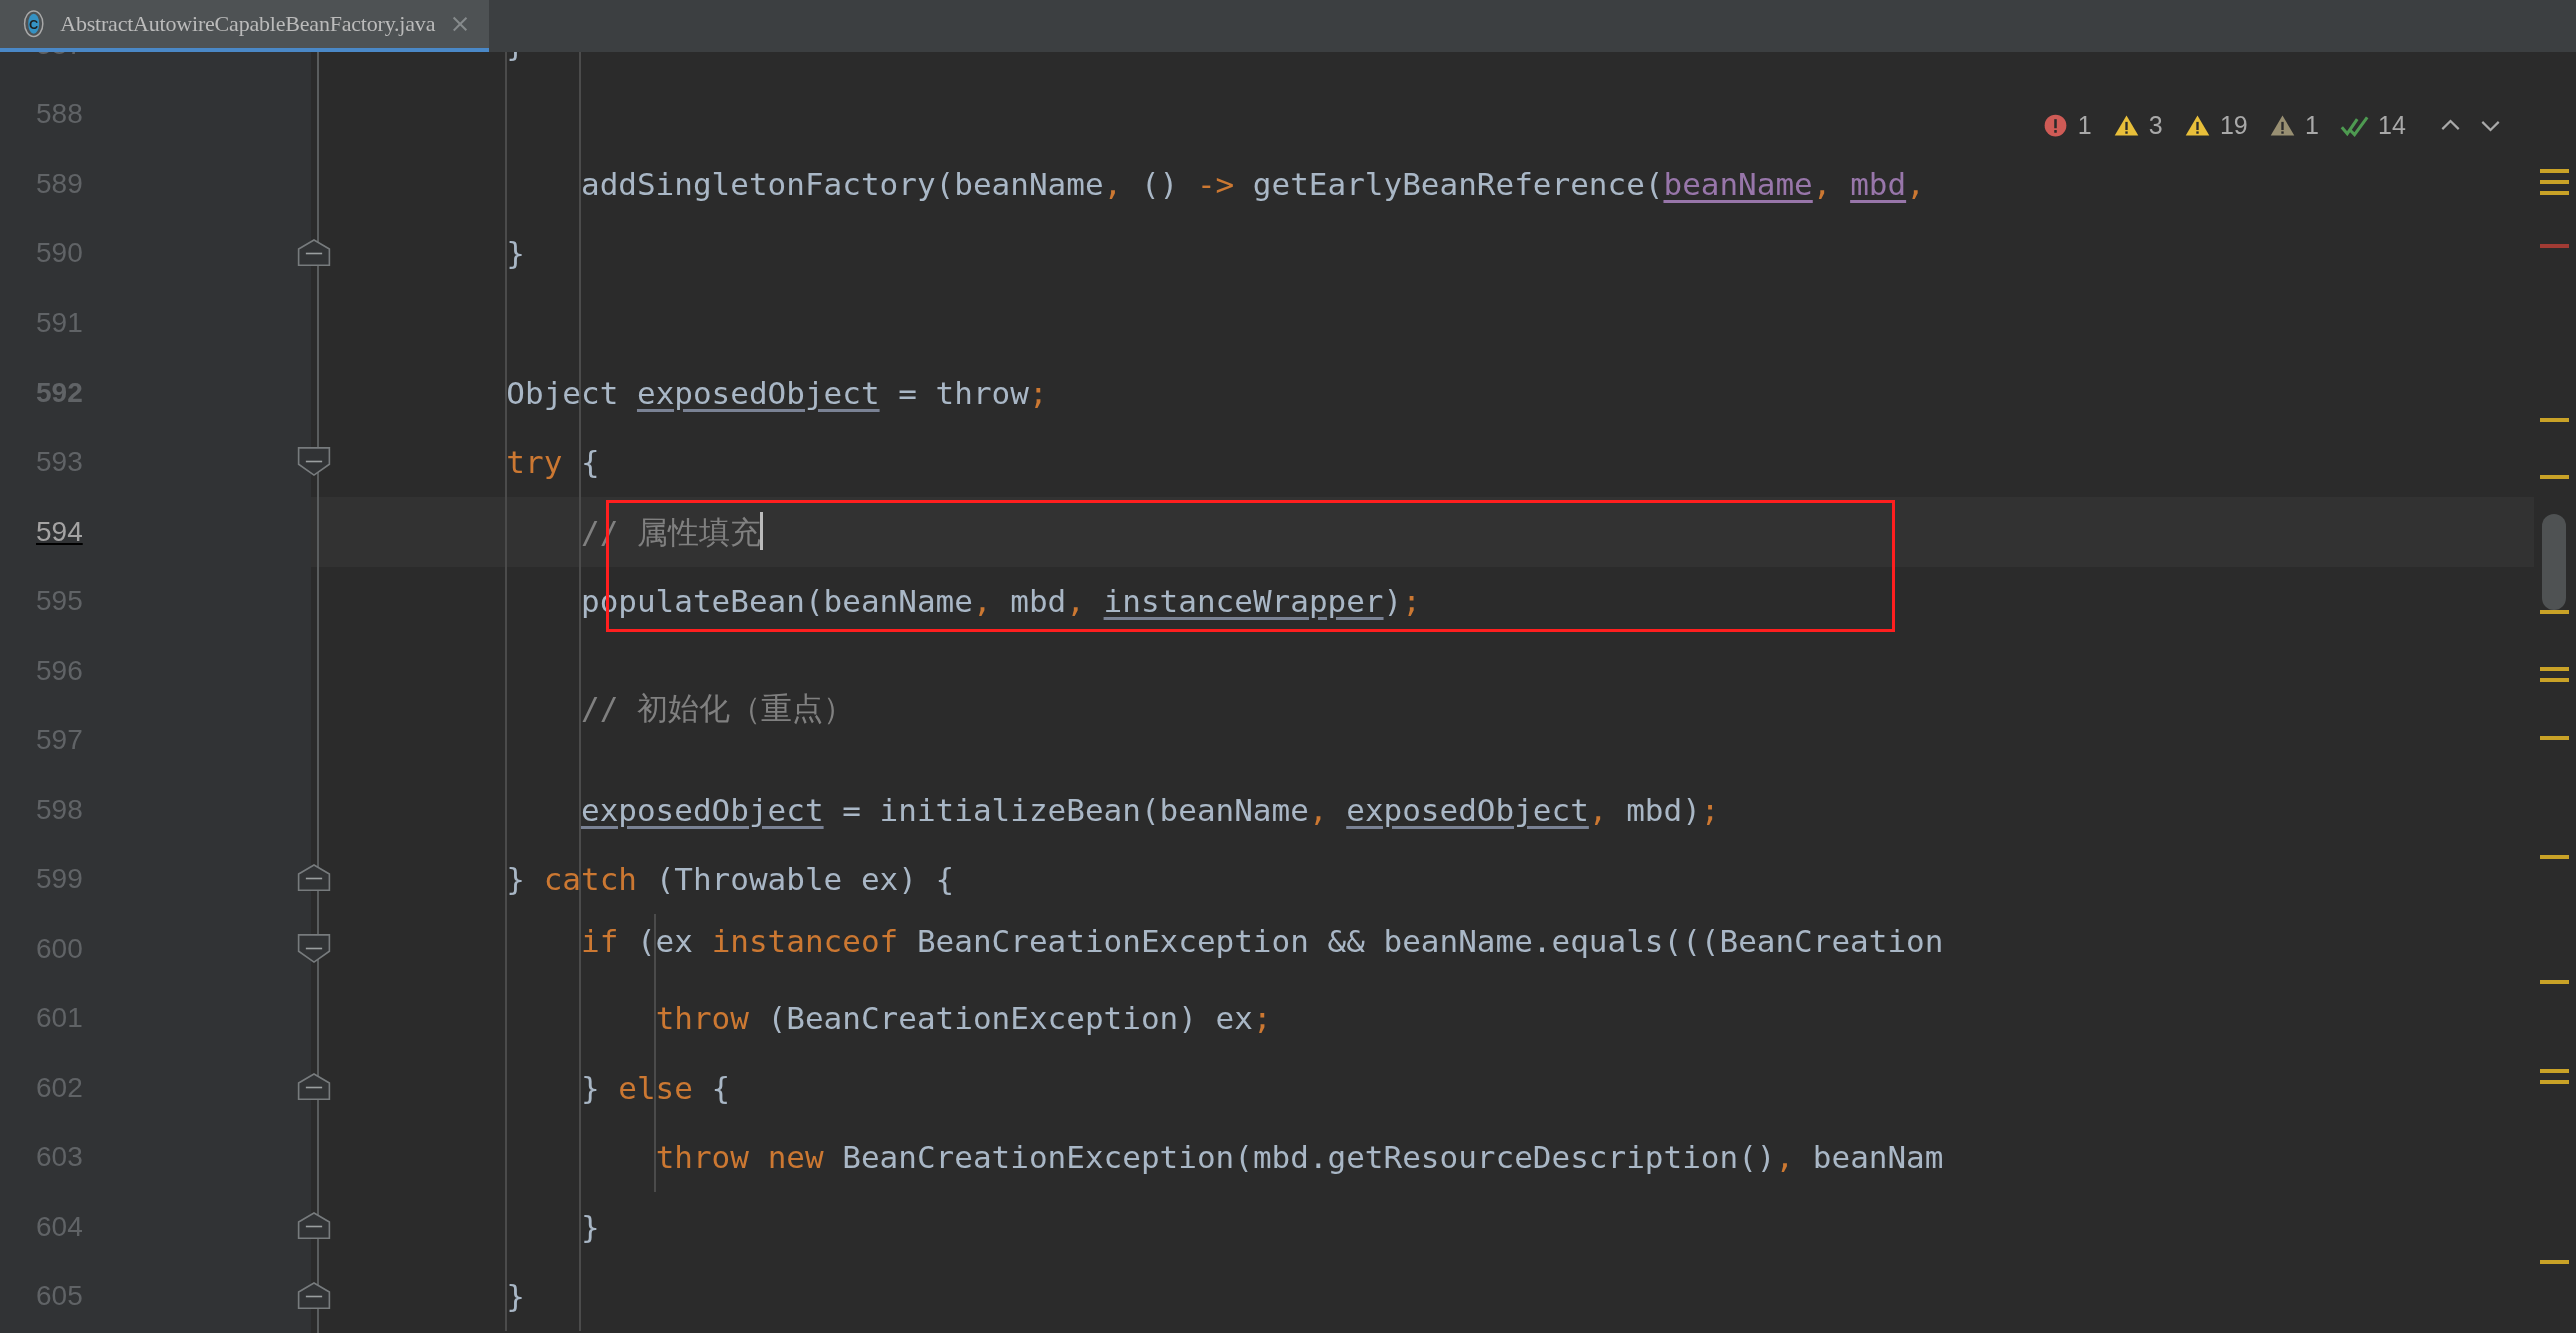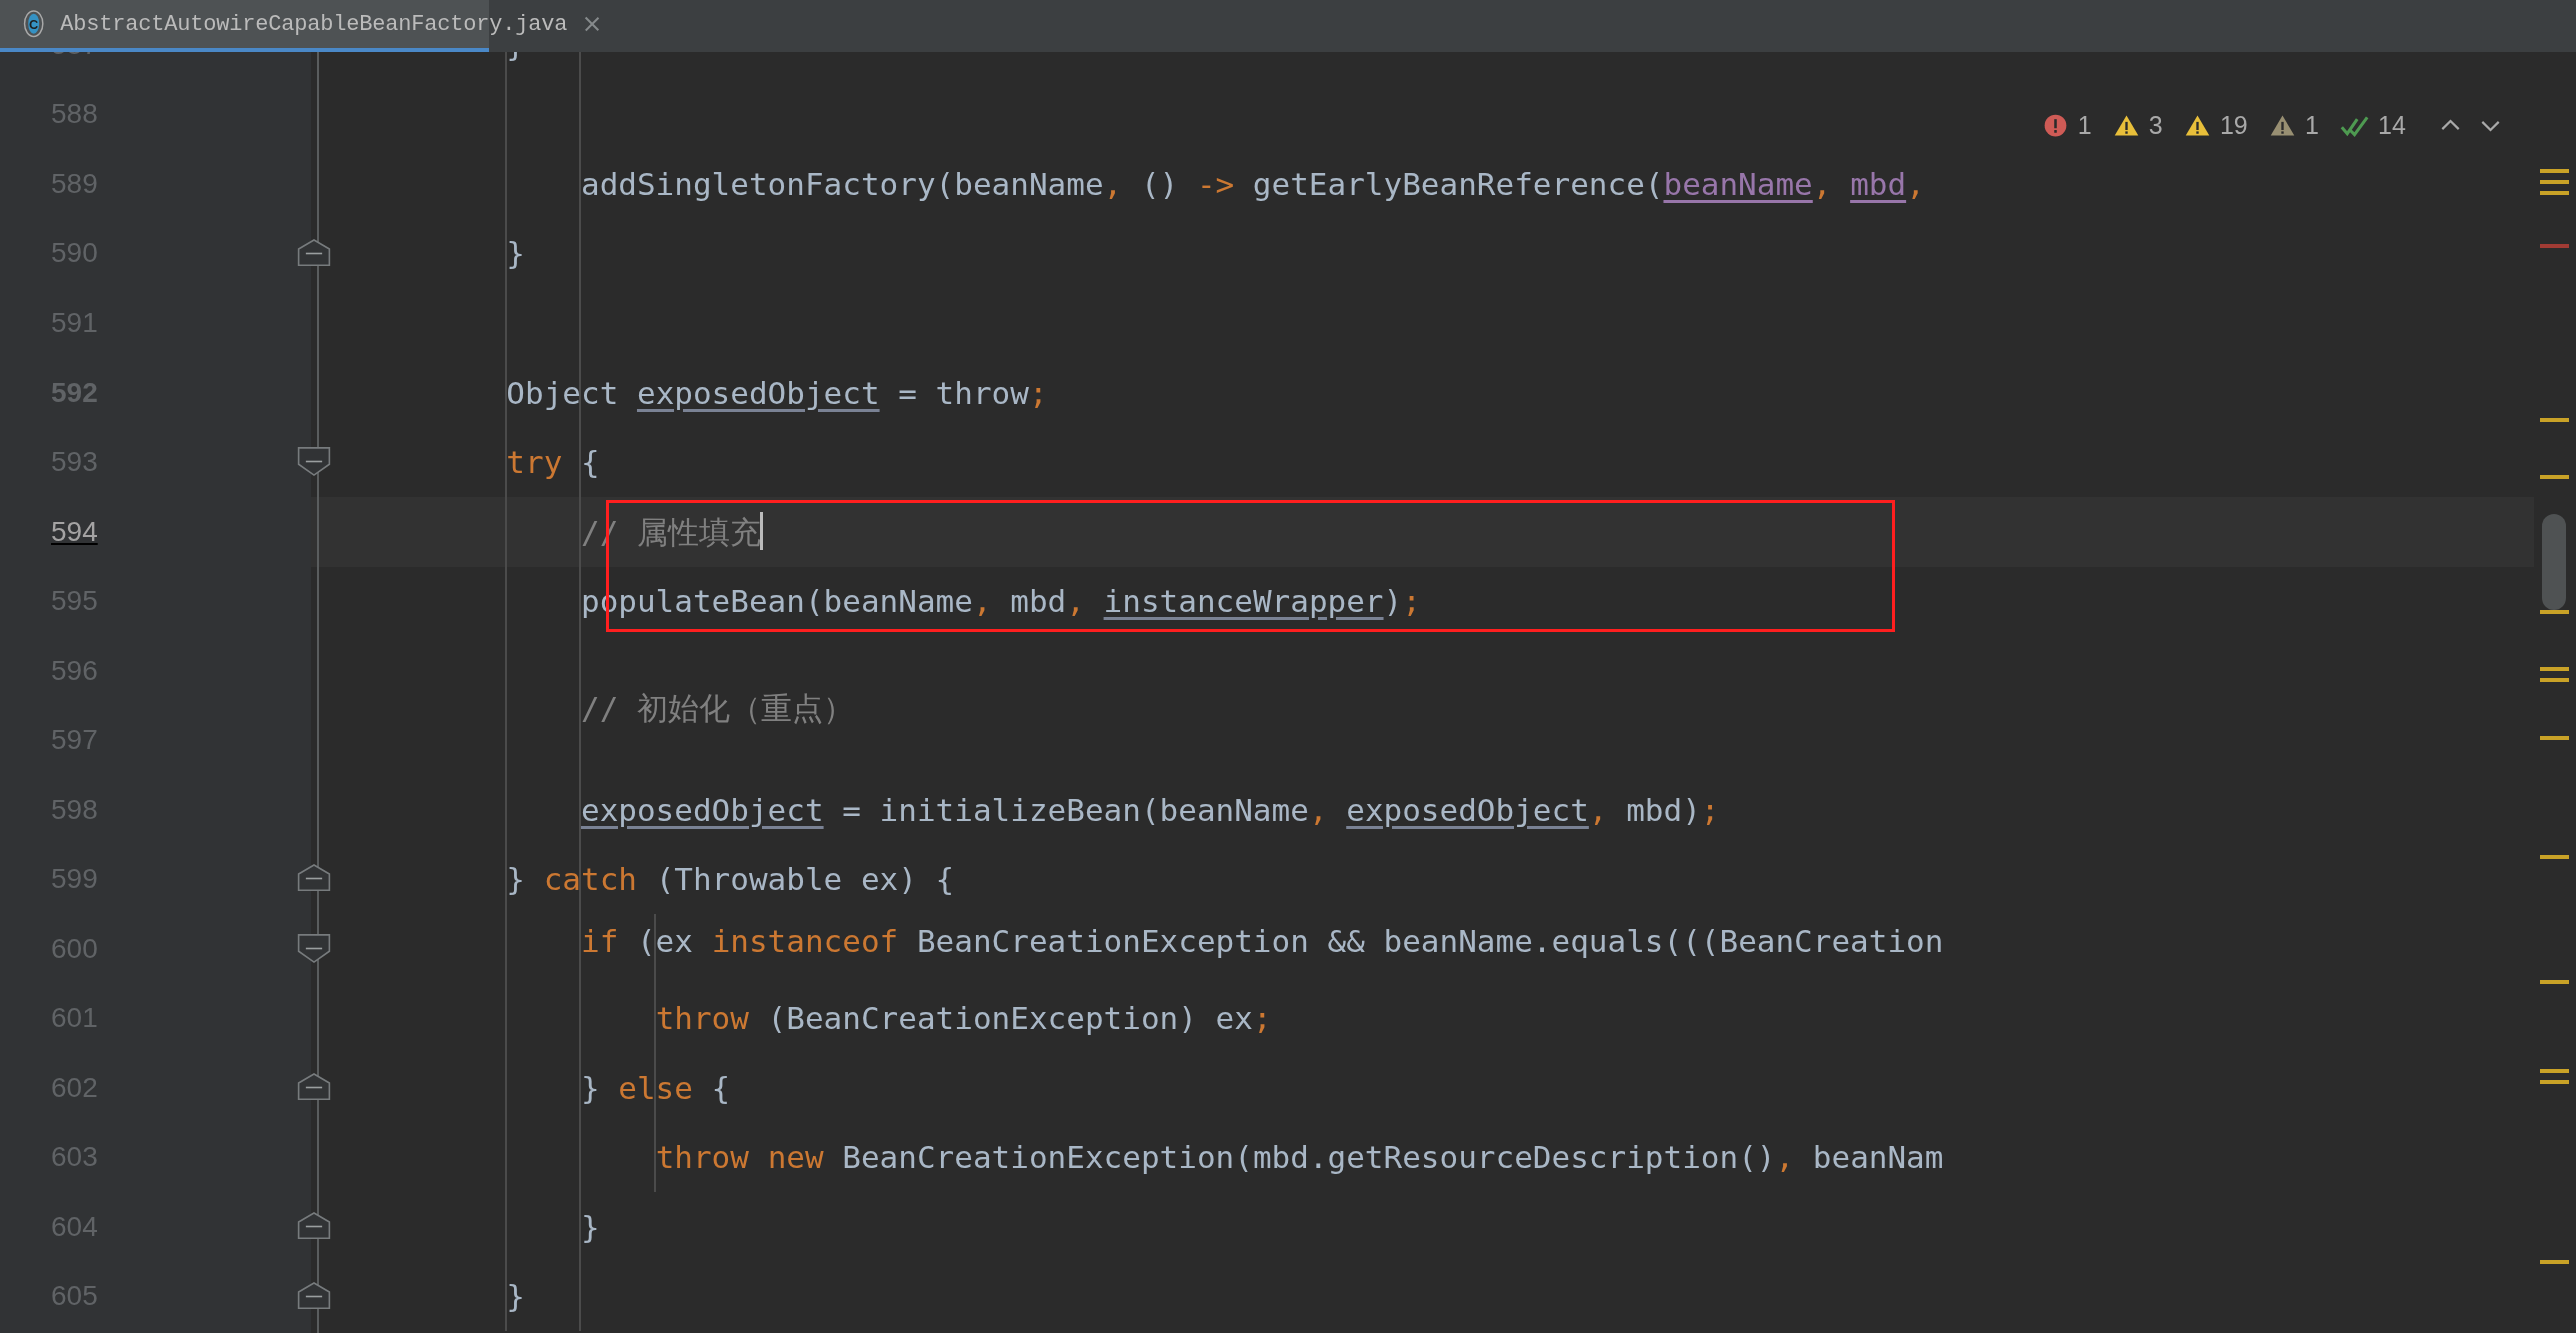--- a/index.html
+++ b/index.html
@@ -46,21 +46,21 @@
     width: 489px; height: 4.6px;
     background: #4A88C7;
   }
   .tab-icon {
     width: 27.4px; height: 27.4px;
     flex: 0 0 27.4px;
     margin-right: 12.8px;
     position: relative;
   }
   .tab-label {
-    font-family: Liberation Mono, monospace;
+    font-family: Liberation Serif, serif;
     font-size: 22px;
     color: #BBBBBB;
     white-space: nowrap;
     letter-spacing: -0.2px;
   }
   .tab-close {
     margin-left: 12.8px;
     width: 24px; height: 24px;
     position: relative;
     flex: 0 0 24px;
@@ -99,21 +99,21 @@
     width: 311px;
     height: 70px;
     display: flex;
     align-items: center;
     justify-content: flex-start;
   }
   .gutter-num {
     font-family: "Liberation Sans", sans-serif;
     font-size: 28px;
     color: #606366;
-    padding-left: 51px;
+    padding-left: 36px;
     white-space: nowrap;
   }
   .gutter-num.current { color: #A4A3A3; }
 
   
   .foldline {
     position: absolute;
     left: 317px;
     width: 1.8px;
     background: #5A5D5E;

